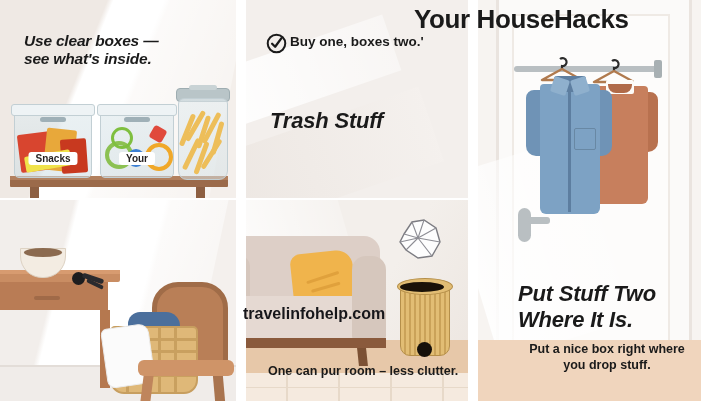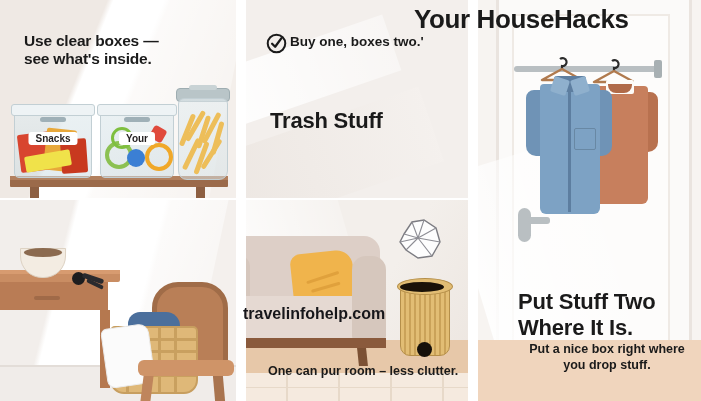--- a/index.html
+++ b/index.html
@@ -22,21 +22,21 @@
   .shelf-leg{position:absolute;width:9px;height:14px;background:#8d5f42;top:187px;}
 
   
   .cbox{position:absolute;border-radius:3px 3px 5px 5px;
      background:linear-gradient(180deg,rgba(226,235,238,.72),rgba(205,220,226,.55));
      border:1.6px solid #c2cfd4;}
   .cbox .lid{position:absolute;left:-4px;top:-9px;right:-4px;height:10px;border-radius:3px;
      background:#eef3f5;border:1.6px solid #c2cfd4;}
   .cbox .handle{position:absolute;left:50%;transform:translateX(-50%);top:4px;width:26px;height:5px;
      border-radius:3px;background:#9fb0b7;}
-  .cbox .tag{position:absolute;left:50%;transform:translateX(-50%);bottom:32px;
+  .cbox .tag{position:absolute;left:50%;transform:translateX(-50%);bottom:12px;
      background:#ffffff;border-radius:3px;padding:1px 7px;font-size:10px;font-weight:700;color:#231f20;
      white-space:nowrap;z-index:6;}
 
   .snackbag{position:absolute;border-radius:2px;}
   .toy{position:absolute;border-radius:50%;}
   .toyring{position:absolute;border-radius:50%;border-width:4px;border-style:solid;background:transparent;}
 
   
   .jar{position:absolute;left:178px;top:98px;width:48px;height:80px;border-radius:6px 6px 9px 9px;
      background:linear-gradient(180deg,rgba(228,236,239,.6),rgba(210,224,229,.5));border:1.7px solid #c2cfd4;overflow:hidden;}
@@ -118,27 +118,27 @@
   .handleE{position:absolute;left:40px;top:208px;width:13px;height:34px;border-radius:7px;background:#b9bfc2;}
   .handleE:after{content:"";position:absolute;left:10px;top:9px;width:22px;height:7px;border-radius:3px;background:#b9bfc2;}
   .hanger{position:absolute;width:44px;height:22px;}
   .shirt{position:absolute;}
   .shirtBody{position:absolute;border-radius:4px 4px 6px 6px;}
   .sleeve{position:absolute;border-radius:6px;}
   .collar{position:absolute;}
   .pocket{position:absolute;border:1.4px solid rgba(0,0,0,.16);border-radius:2px;}
 
   
-  .hl1{position:absolute;font-weight:800;color:#1a1a1a;line-height:1.18;letter-spacing:-.2px;}
+  .hl1{position:absolute;font-weight:800;color:#1a1a1a;line-height:1.18;letter-spacing:-.2px;font-style:italic;}
   #txtA{left:24px;top:32px;font-size:15.5px;}
   #txtBuy{position:absolute;left:290px;top:34px;font-size:13.5px;font-weight:800;color:#1a1a1a;white-space:nowrap;}
   #checkIcon{position:absolute;left:266px;top:33px;width:21px;height:21px;}
   #txtTrash{left:270px;top:108px;font-size:22px;font-weight:800;}
   #titleMain{position:absolute;left:414px;top:4px;font-size:26px;font-weight:800;color:#1a1a1a;letter-spacing:-.4px;white-space:nowrap;}
-  #txtPut{left:518px;top:281px;font-size:22px;font-weight:800;margin-top:8px;}
+  #txtPut{left:518px;top:281px;font-size:22px;font-weight:800;}
   #txtPutSub{position:absolute;left:518px;top:341px;width:178px;text-align:center;font-size:12.5px;font-weight:700;color:#1a1a1a;line-height:1.3;}
   #txtOneCan{position:absolute;left:268px;top:364px;font-size:12.5px;font-weight:700;color:#1a1a1a;white-space:nowrap;}
   #watermark{position:absolute;left:243px;top:305px;font-size:16px;font-weight:700;color:#16161a;white-space:nowrap;}
 </style>
 </head>
 <body>
 
 <div id="stage">
 
   <div class="panel" id="panelA">

